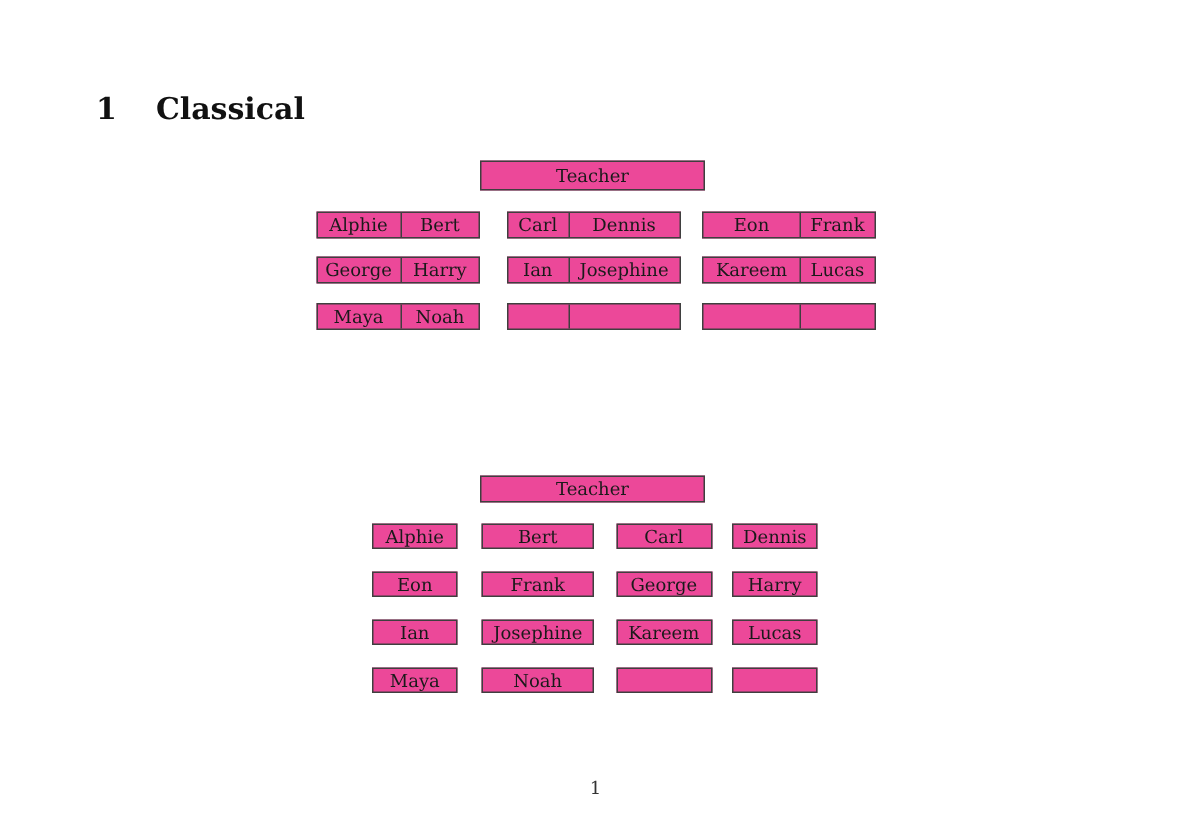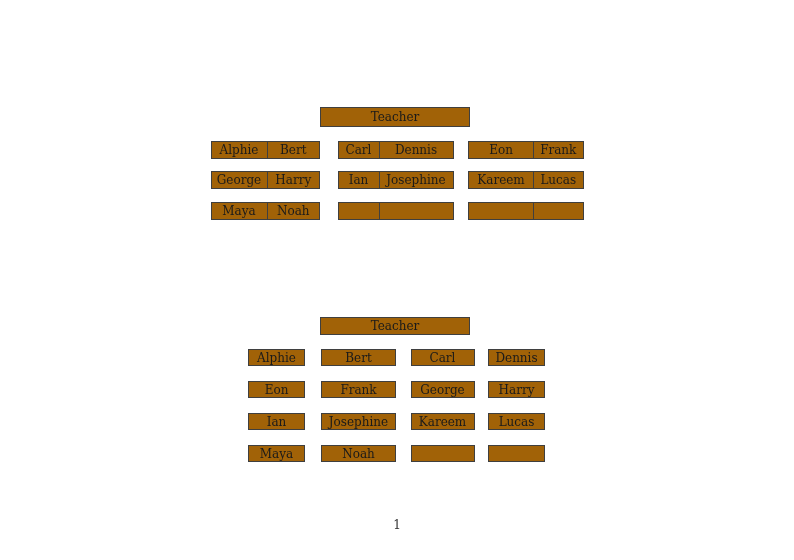--- a/index.html
+++ b/index.html
@@ -25,21 +25,21 @@
   .diagram-layer {
     position: absolute;
     left: 0; top: 0;
     width: 794px; height: 560px;
     pointer-events: none;
   }
   .box, .desk {
     position: absolute;
     box-sizing: border-box;
     border: 1px solid #3f3f3f;
-    background: #a16207;
+    background: #ec4899;
     font-size: 12px;
     color: #1a1a1a;
   }
   .box {
     display: flex;
     align-items: center;
     justify-content: center;
   }
   .desk {
     display: flex;
@@ -63,20 +63,23 @@
     text-align: center;
     font-size: 12px;
     color: #333333;
   }
 </style>
 </head>
 <body>
 
 <div class="page">
 
+  <div class="section-heading" style="top:62px">
+    <span class="sec-num">1</span><span class="sec-title">Classical</span>
+  </div>
   <div class="diagram-layer" id="diagram-0">
       <div class="box" style="left: 320px; top: 107px; width: 150px; height: 20px;">Teacher</div>
       <div class="desk" style="left: 210.5px; top: 141px; width: 109.5px; height: 18px;">
         <span class="cell left" style="width: 56px;">Alphie</span>
         <span class="cell right">Bert</span>
       </div>
       <div class="desk" style="left: 337.5px; top: 141px; width: 116px; height: 18px;">
         <span class="cell left" style="width: 41px;">Carl</span>
         <span class="cell right">Dennis</span>
       </div>

